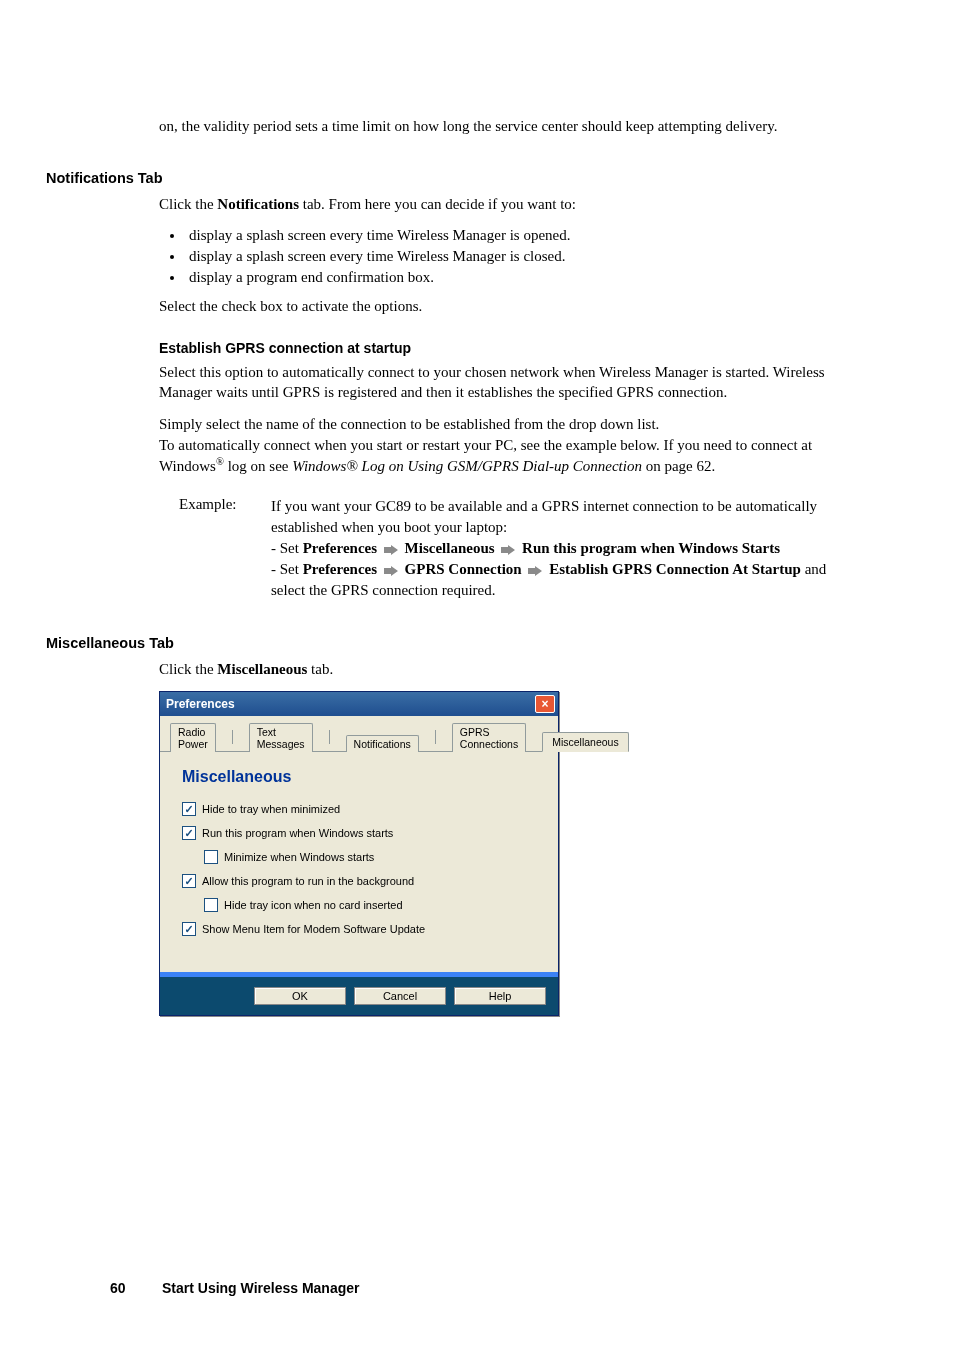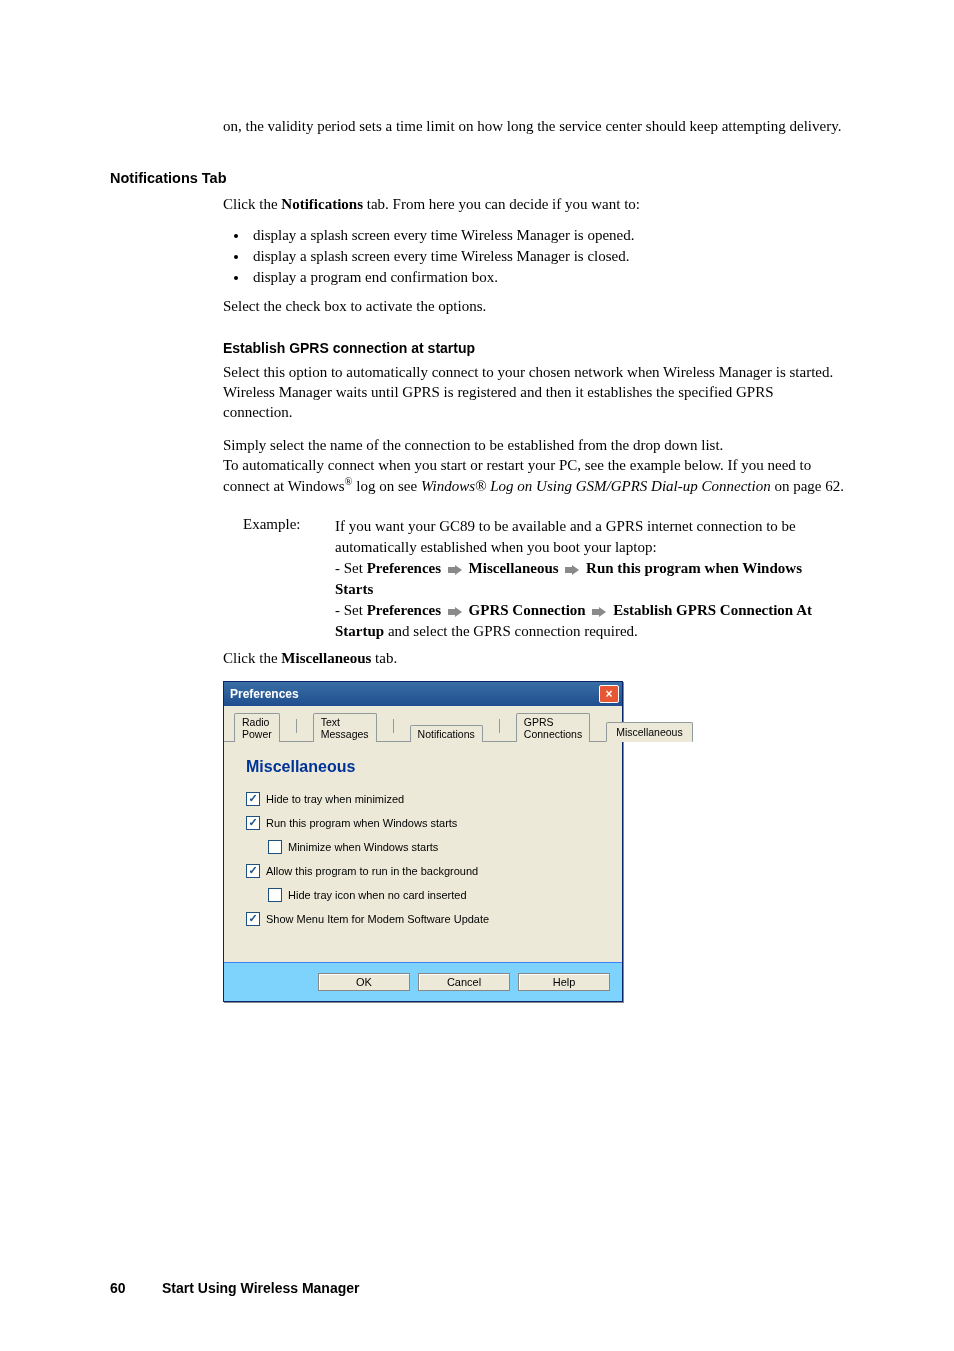--- a/index.html
+++ b/index.html
@@ -5,21 +5,21 @@
   body {
     margin: 0;
     padding: 0;
     background: #fff;
     font-family: "Times New Roman", Times, serif;
     font-size: 15px;
     color: #000;
     width: 954px;
   }
   .page {
-    padding: 110px 110px 60px 110px;
+    padding: 110px 110px 60px 46px;
     box-sizing: border-box;
     min-height: 1351px;
     position: relative;
   }
   .section-heading {
     font-family: Arial, Helvetica, sans-serif;
     font-weight: bold;
     font-size: 14.5px;
     margin: 34px 0 8px 0;
   }
@@ -146,22 +146,22 @@
     background:#fff;
     display:flex; align-items:center; justify-content:center;
     font-size:11px; color:#1c5180;
   }
   .checkbox.checked::after { content:"✓"; font-weight:bold; line-height:1; }
   .dlg-buttons {
     display:flex;
     justify-content:flex-end;
     gap:8px;
     padding: 10px 12px;
-    background:#7dd3fc;
-    border-top: 1px solid #3b82f6;
+    background:#0c4a6e;
+    border-top: 5px solid #3b82f6;
   }
   .dlg-btn {
     min-width: 70px;
     padding: 2px 10px;
     font-size: 11px;
     border: 1px solid #888;
     background: #ece9d8;
     text-align:center;
     box-shadow: inset 1px 1px 0 #fff;
   }
@@ -226,20 +226,21 @@
             </svg></span>
         <span class="bold">GPRS Connection</span>
         <span class="arrow-icon"><svg width="14" height="10">
               <polygon points="0,2 7,2 7,0 14,5 7,10 7,8 0,8" fill="#8a8a8a"></polygon>
             </svg></span>
         <span class="bold">Establish GPRS Connection At Startup</span><span> and select the GPRS connection required.</span>
       </div>
     </div>
   </div>
 
+  <div class="section-heading">Miscellaneous Tab</div>
   <div class="body-block">
     <p class="body-text">
       <span>Click the </span><span class="bold">Miscellaneous</span><span> tab.</span>
     </p>
 
     <div class="dialog">
       <div class="dlg-titlebar">
         <span>Preferences</span>
         <div class="dlg-close">
           <span>×</span>

